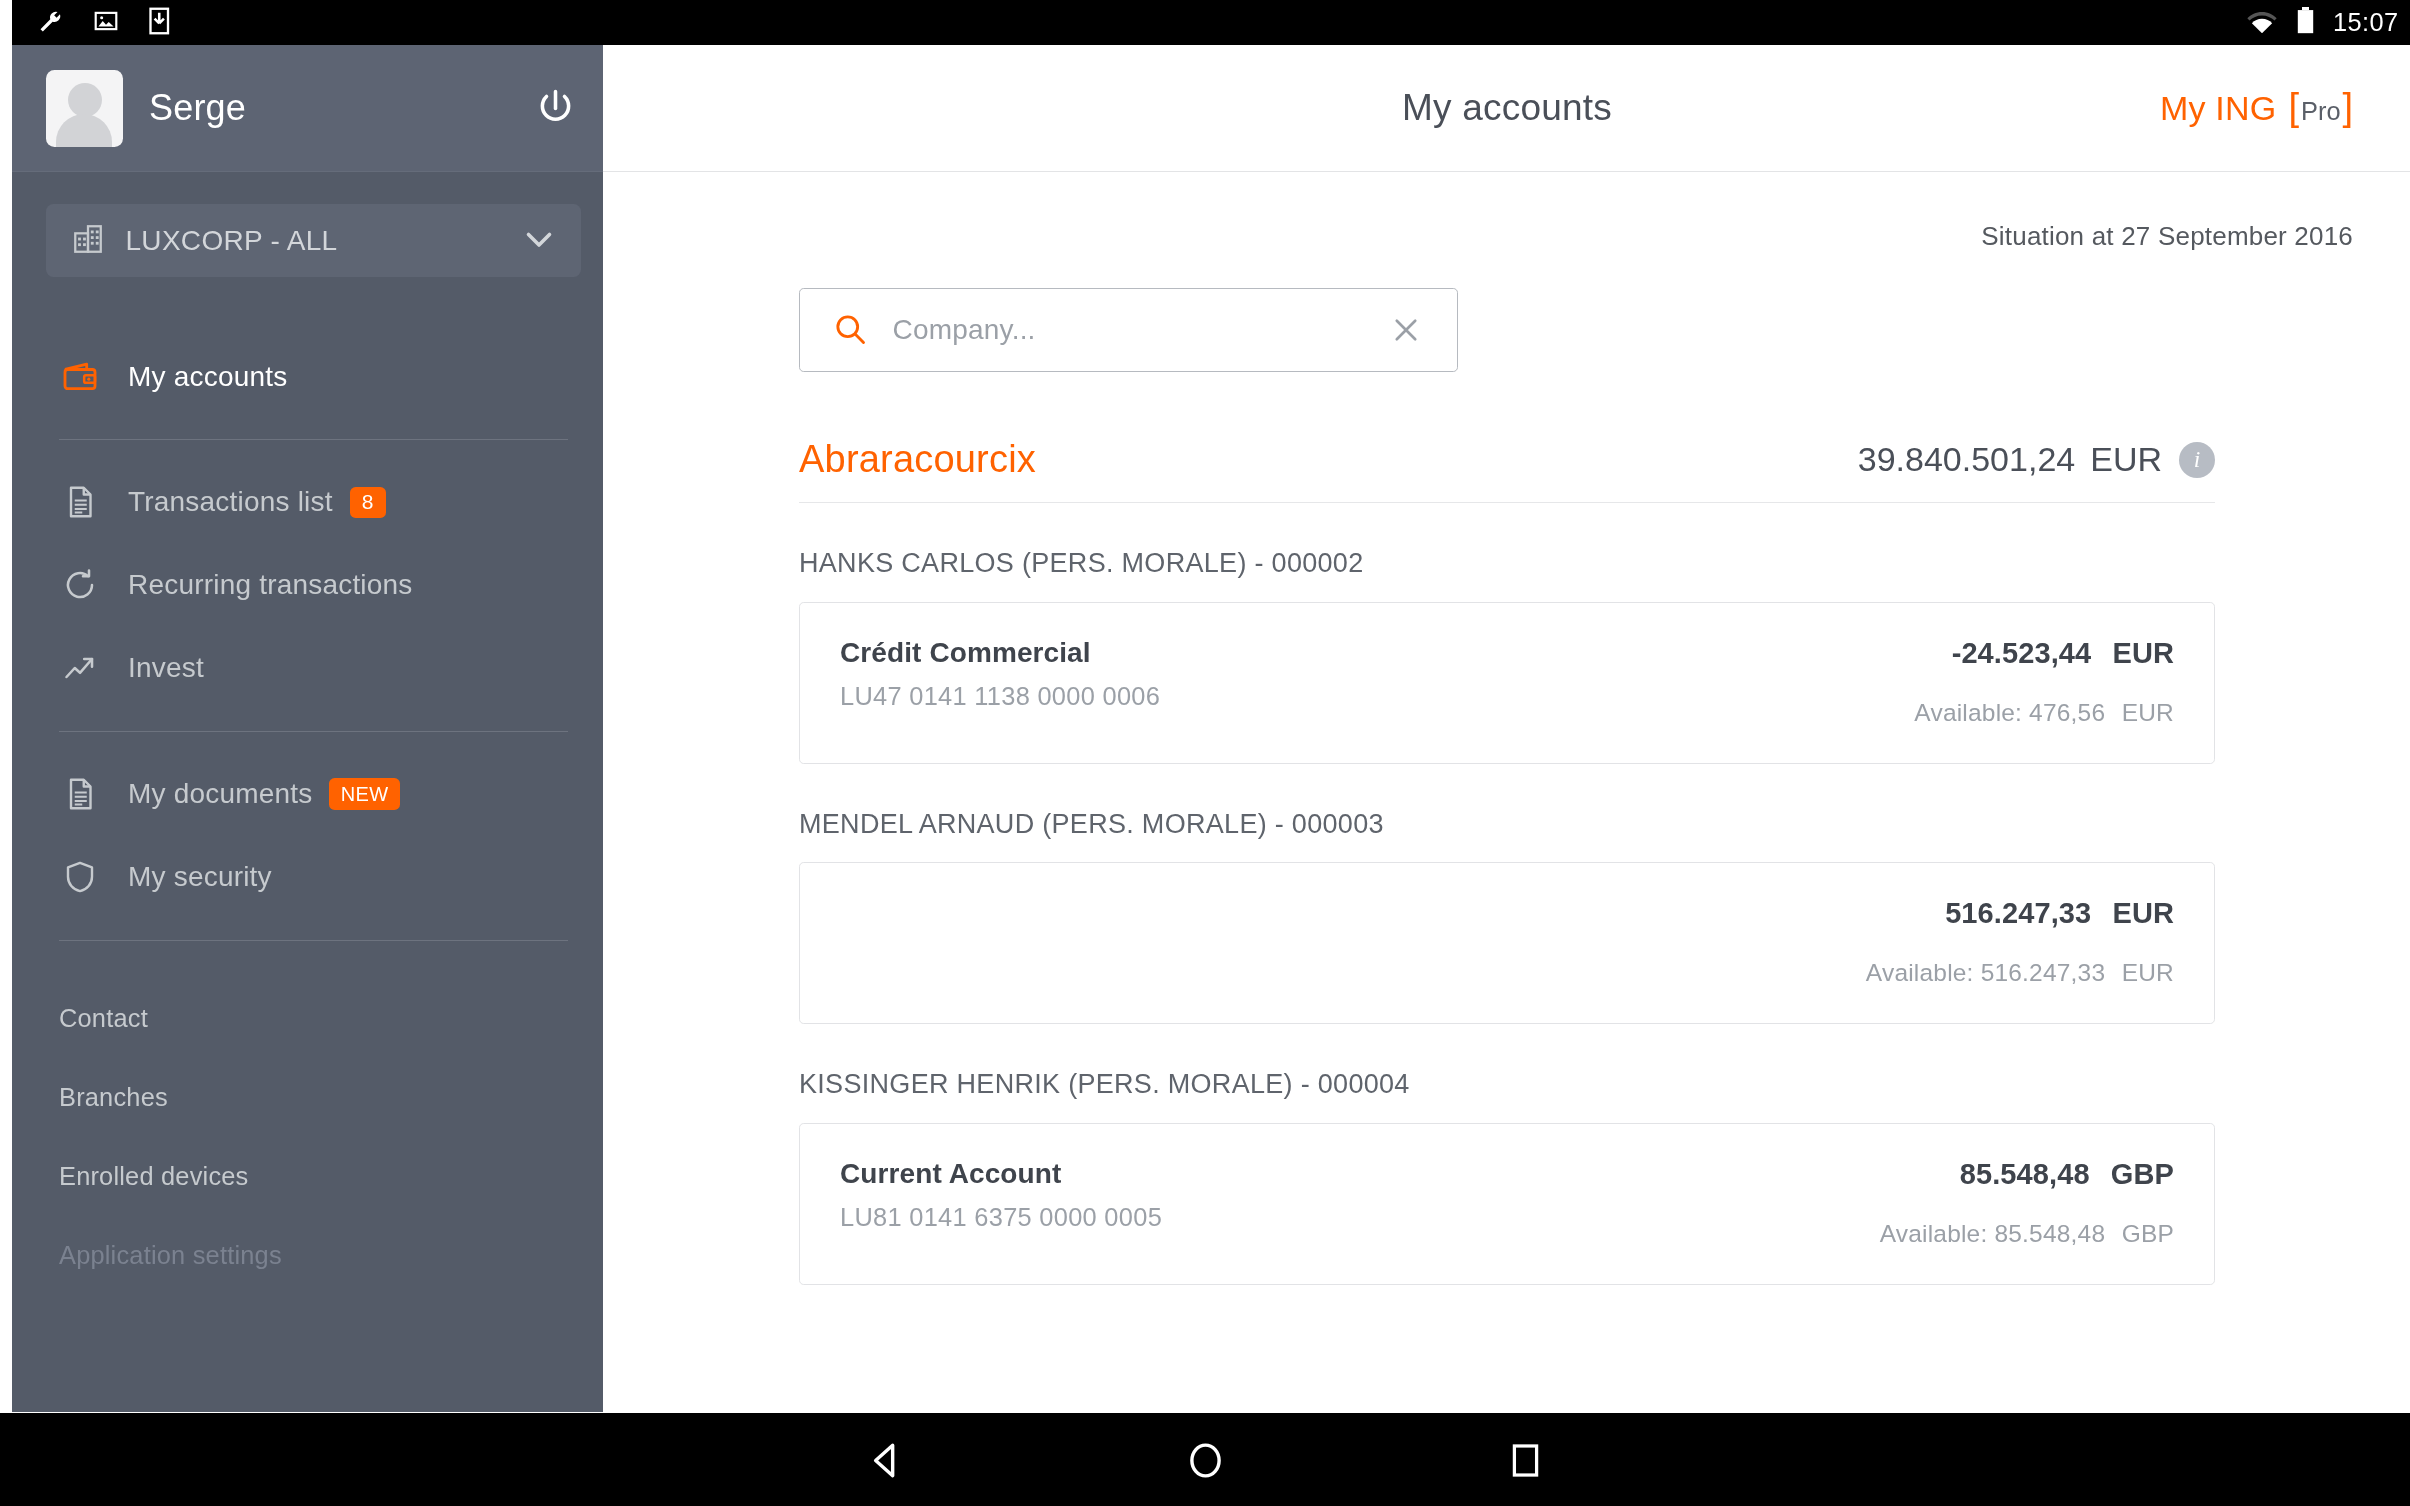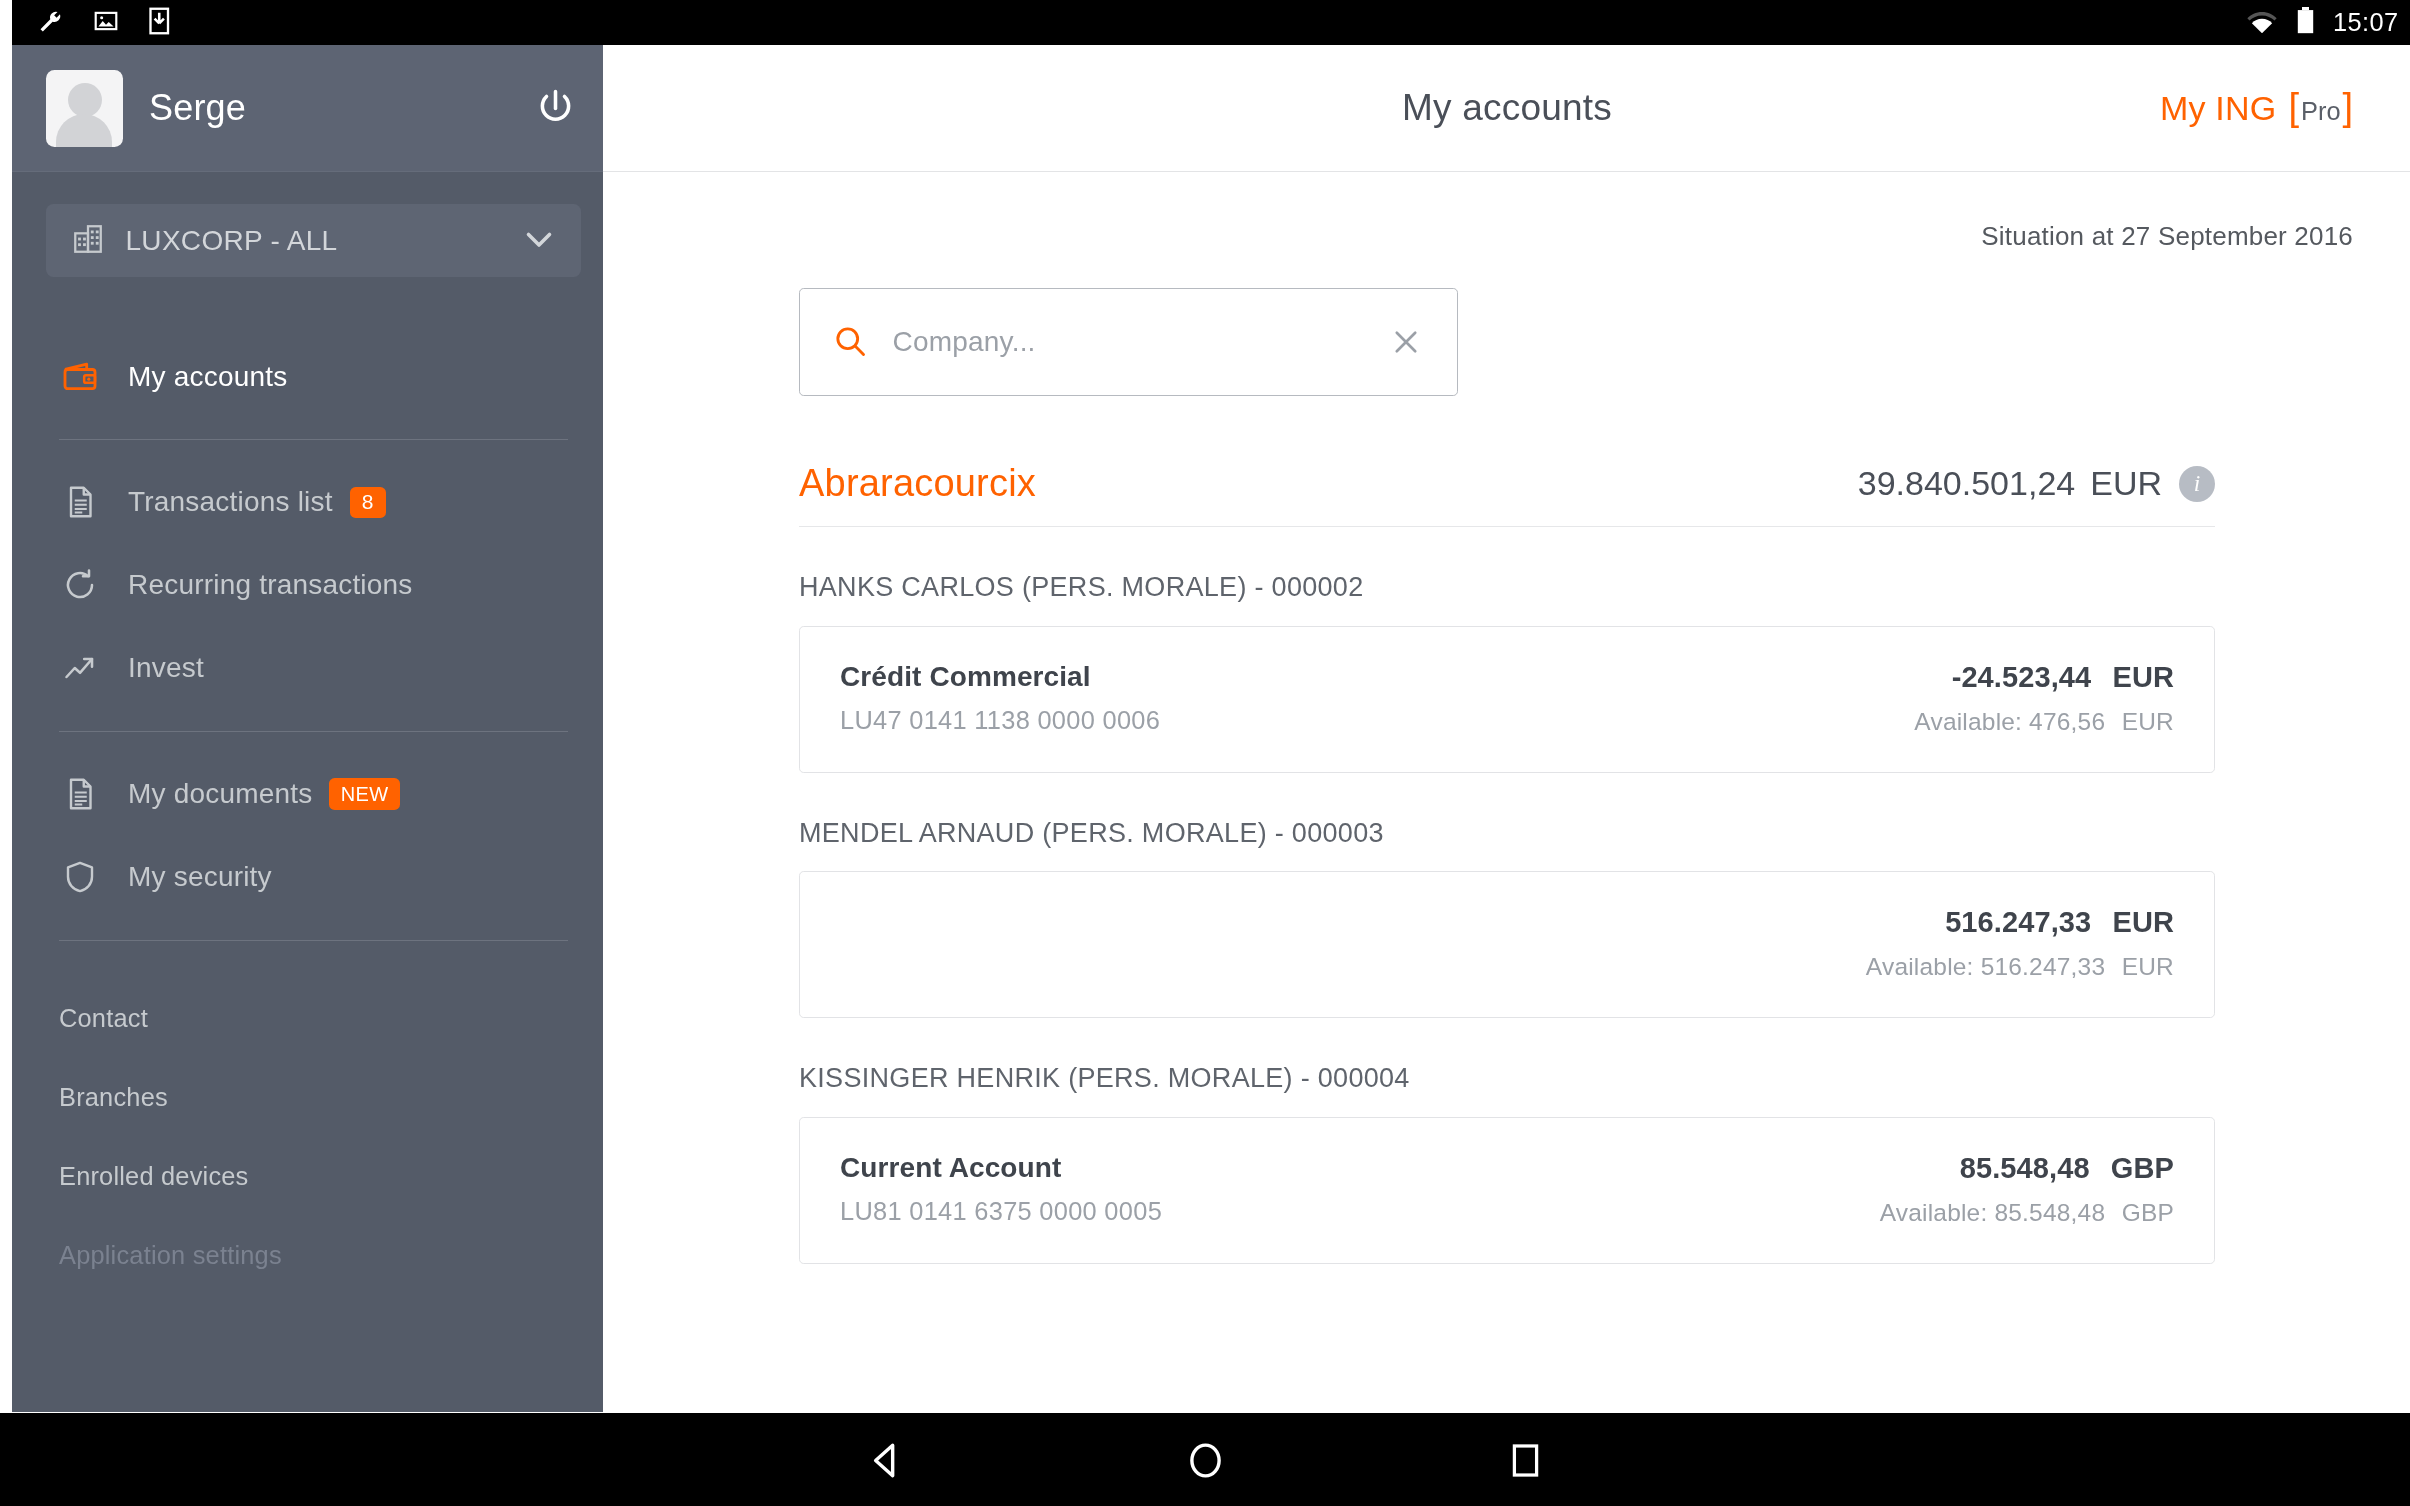--- a/index.html
+++ b/index.html
@@ -210,21 +210,21 @@
     text-align: right;
     padding: 49px 58px 0 0;
     font-size: 26px;
     color: #55595f;
     letter-spacing: 0.2px;
   }
 
   .search-row { padding: 36px 0 0 196px; }
   .searchbox {
     width: 659px;
-    height: 108px;
+    height: 84px;
     border: 0.9px solid #b6bac0;
     border-radius: 4.7px;
     display: flex;
     align-items: center;
     padding: 0 32px;
     background: #ffffff;
   }
   .search-placeholder {
     flex: 1;
     margin-left: 24.5px;
@@ -301,20 +301,21 @@
     font-size: 25.4px;
     color: #9ba0a7;
     margin-top: 13px;
     letter-spacing: 0.3px;
   }
   .acct-right {
     margin-left: auto;
     display: flex;
     flex-direction: column;
     align-items: flex-end;
+    gap: 15px;
   }
   .acct-amount {
     font-size: 29px;
     color: #3f444c;
     font-weight: bold;
     letter-spacing: 0.1px;
   }
   .acct-amount .cur { margin-left: 13px; }
   .acct-avail {
     font-size: 24.5px;

